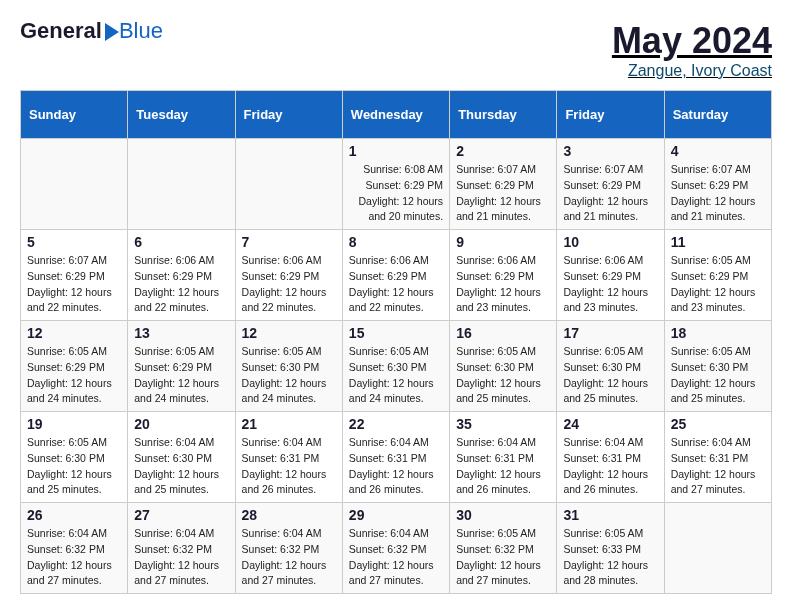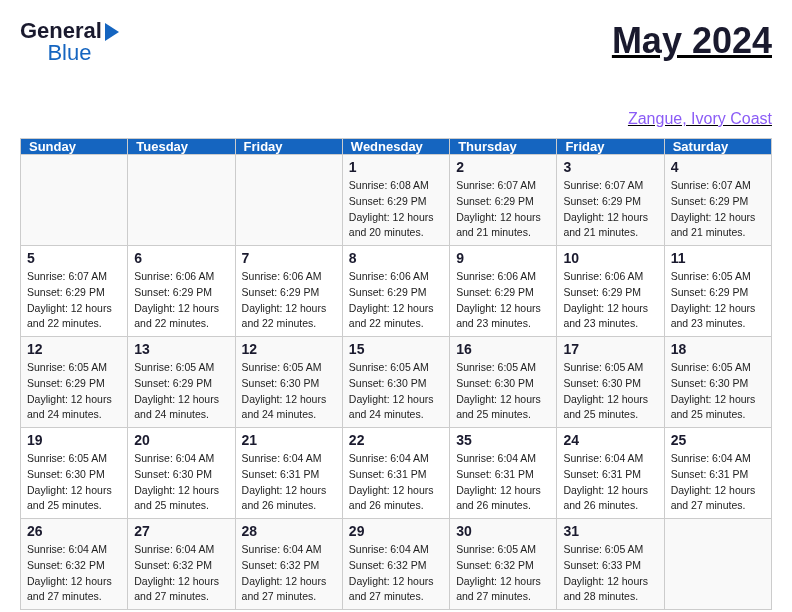--- a/index.html
+++ b/index.html
@@ -11,22 +11,22 @@
       padding: 20px;
     }
     .header {
       display: flex;
       justify-content: space-between;
       align-items: flex-start;
       margin-bottom: 10px;
     }
     .logo {
       display: flex;
-      flex-direction: column;
-      align-items: center;
+      flex-direction: row;
+      align-items: flex-end;
     }
     .logo-text {
       font-size: 22px;
       font-weight: bold;
       color: #1a1a2e;
       line-height: 1;
     }
     .logo-line {
       display: flex;
       align-items: center;
@@ -35,33 +35,32 @@
       text-align: right;
       text-decoration: underline;
     }
     .title-block .month-year {
       font-size: 36px;
       font-weight: bold;
       color: #1a1a2e;
     }
     .title-block .location {
       font-size: 16px;
-      color: #8b5cf6;
-      margin-top: 48px;
+      color: #0c4a6e;
     }
     table {
       width: 100%;
       border-collapse: collapse;
       font-size: 11px;
     }
     thead tr th {
       background-color: #1565c0;
       color: #fff;
       text-align: left;
-      padding: 0 8px;
+      padding: 16px 8px;
       font-size: 13px;
       font-weight: bold;
       border: 1px solid #ccc;
     }
     tbody tr td {
       border: 1px solid #ccc;
       padding: 4px 6px;
       vertical-align: top;
       width: 14.28%;
       min-height: 80px;
@@ -118,21 +117,21 @@
         <th>Saturday</th>
       </tr>
   </thead>
   <tbody id="calendar-body">
   <tr>
         <td class="empty"></td>
         <td class="empty"></td>
         <td class="empty"></td>
         <td>
           <span class="day-num">1</span>
-          <div class="day-info" style="white-space: pre-line;">Sunrise: 6:08 AM
+          <div class="day-info" style="white-space: pre-line; text-align: right;">Sunrise: 6:08 AM
 Sunset: 6:29 PM
 Daylight: 12 hours
 and 20 minutes.</div>
         </td>
         <td>
           <span class="day-num">2</span>
           <div class="day-info" style="white-space: pre-line;">Sunrise: 6:07 AM
 Sunset: 6:29 PM
 Daylight: 12 hours
 and 21 minutes.</div>

